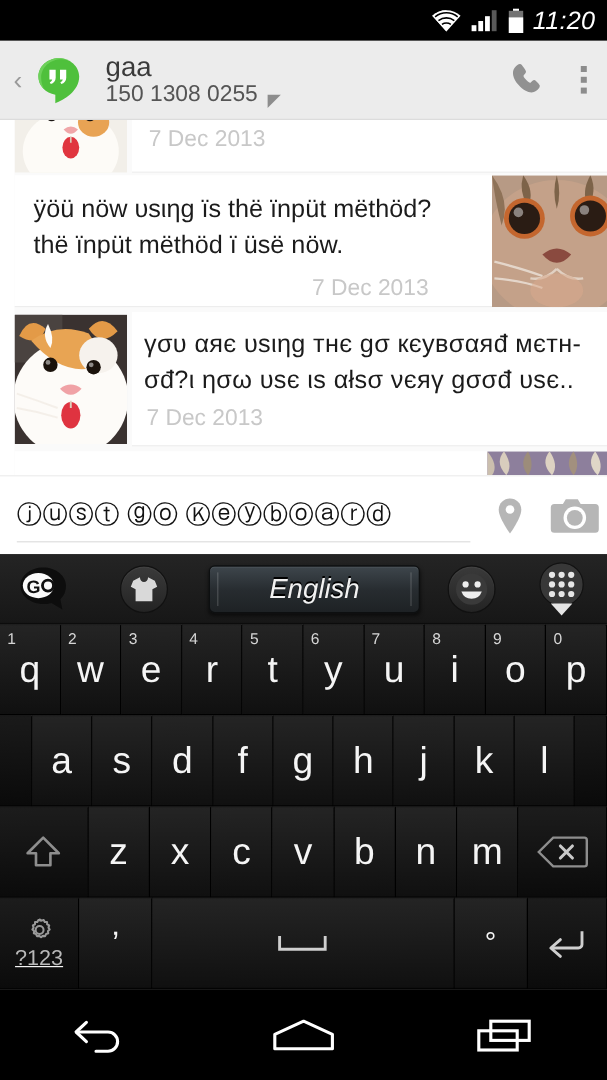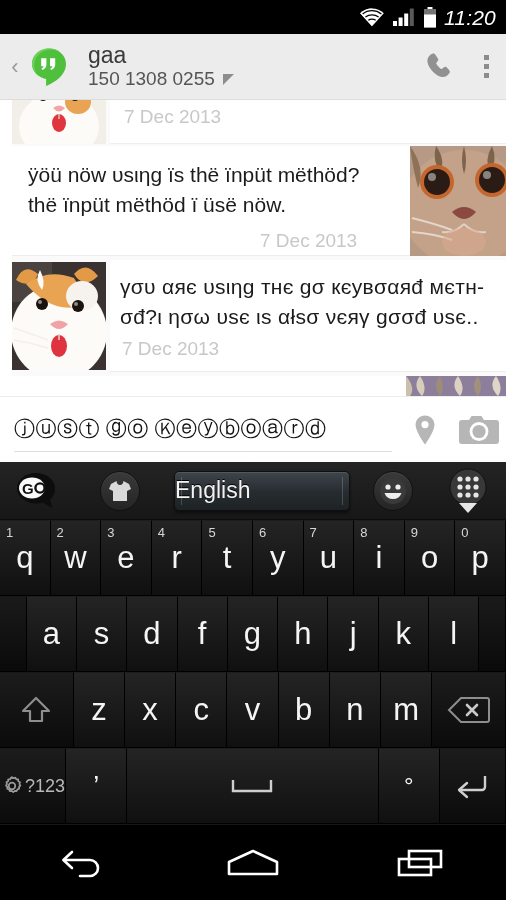--- a/index.html
+++ b/index.html
@@ -20,21 +20,21 @@
   
   .actionbar{
     position:absolute; top:34px; left:0; width:506px; height:66px;
     background:#ececec; border-bottom:1px solid #dcdcdc;
     display:flex; align-items:center;
   }
   .ab-back{ width:22px; display:flex; justify-content:center; align-items:center; color:#9a9a9a; font-size:22px; margin-left:4px;}
   .ab-logo{ width:42px; height:42px; position:relative; flex:0 0 auto; margin-left:2px; }
   .ab-titles{ margin-left:18px; display:flex; flex-direction:column; justify-content:center; flex:1; }
   .ab-title{ font-size:23px; color:#3a3a3a; line-height:1.05; }
-  .ab-sub{ font-size:19px; color:#555; line-height:1.15; display:flex; align-items:center; gap:8px; margin-top:1px;}
+  .ab-sub{ font-size:19px; color:#555; line-height:1.15; display:flex; align-items:flex-end; gap:8px; margin-top:1px;}
   .ab-caret{ width:0;height:0; border-left:11px solid #8d8d8d; border-bottom:11px solid transparent; display:inline-block; }
   .ab-call{ width:52px; display:flex; justify-content:center; align-items:center; }
   .ab-more{ width:40px; display:flex; flex-direction:column; align-items:center; gap:4px; }
   .ab-more i{ width:5px;height:5px;background:#8c8c8c; display:block;}
 
   
   .chat{
     position:absolute; top:100px; left:12px; width:506px; height:296px;
     background:#fafafa; overflow:hidden;
   }
@@ -87,23 +87,24 @@
   .circ-btn{
     width:40px;height:40px;border-radius:50%;
     background:linear-gradient(180deg,#3a3a3a,#242424);
     border:1px solid #111; display:flex;align-items:center;justify-content:center;
     box-shadow:0 1px 1px rgba(255,255,255,.06) inset;
   }
   .langbar{
     flex:1; margin:16px 6px; height:40px; border-radius:5px;
     background:linear-gradient(180deg,#3e464c 0%,#272c30 52%,#1e2225 100%);
     border:1px solid #0d0f10;
-    display:flex; align-items:center; 
+    display:flex; align-items:center; justify-content:center;
     box-shadow:0 1px 0 rgba(255,255,255,.10) inset, 0 2px 3px rgba(0,0,0,.5);
     position:relative;
+    font-style:italic;
   }
   .langbar:before,.langbar:after{
     content:""; position:absolute; top:5px; bottom:5px; width:1px; background:rgba(255,255,255,.18);
   }
   .langbar:before{ left:6px; } .langbar:after{ right:6px; }
   .langtext{ color:#f2f2f2; font-size:23px; text-shadow:0 -1px 0 #000; }
 
   .kb-rows{ padding:0; }
   .kb-row{ display:flex; width:506px; }
   .key{
@@ -118,21 +119,21 @@
     position:absolute; top:4px; left:6px; font-size:13px; color:#d6d6d6;
   }
   .key.fn{ background:linear-gradient(180deg,#1c1c1c 0%,#0b0b0b 100%); }
   .key.dark{ background:linear-gradient(180deg,#1a1a1a 0%,#0a0a0a 100%); }
   .key.space{ flex:4.15; }
   .key.shift{ flex:1.45; } .key.bksp{ flex:1.45; }
   .key.sym{ flex:1.08; } .key.en{ flex:1.0; } .key.comma{ flex:1.0; }
   .key.period{ flex:1.0; } .key.enter{ flex:1.08; }
   .key.gap{ flex:.52; background:linear-gradient(180deg,#1a1a1a,#0a0a0a); }
 
-  .sym-inner{ display:flex; flex-direction:row; align-items:center; gap:1px; }
+  .sym-inner{ display:flex; flex-direction:column; align-items:center; gap:1px;text-decoration:underline; }
   .sym-label{ font-size:18px; color:#b9b9b9; }
 
   
   .navbar{
     position:absolute; top:825px; left:0; width:506px; height:75px; background:#000;
     display:flex; align-items:center; justify-content:space-around;
   }
   .nav-btn{ width:110px; height:56px; display:flex; align-items:center; justify-content:center; }
 </style>
 </head>

